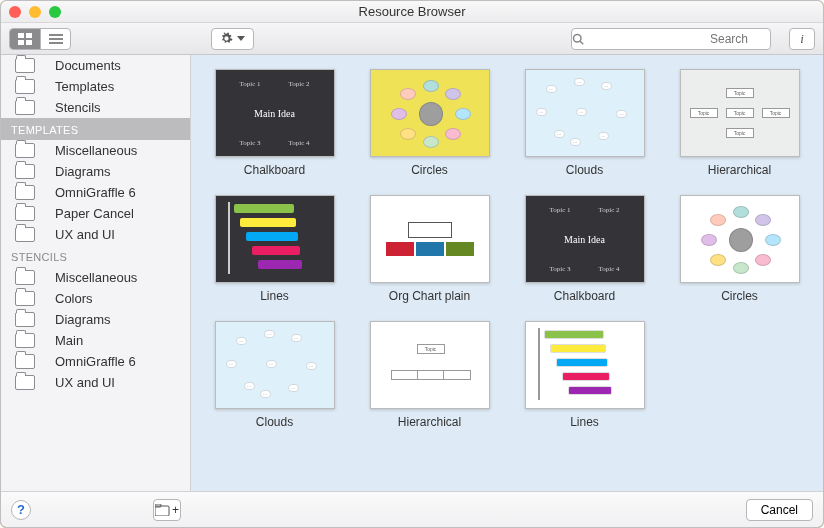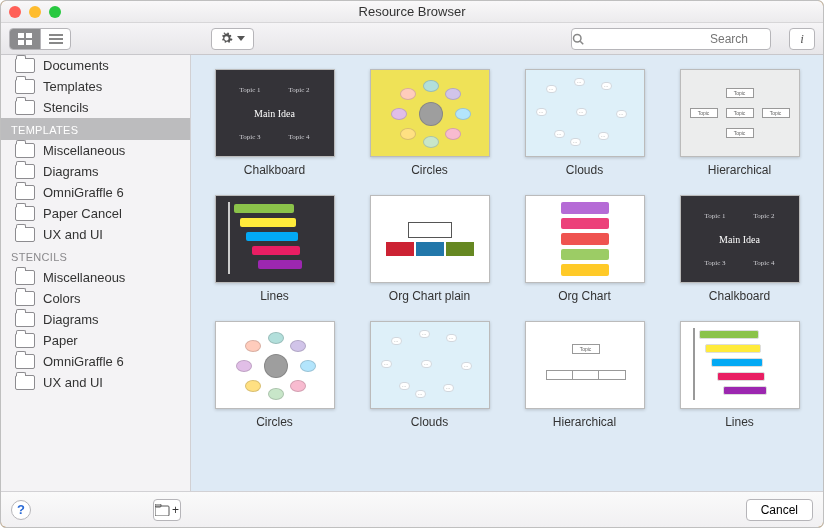--- a/index.html
+++ b/index.html
@@ -15,37 +15,37 @@
 .seg button.active { background: #8b8b8d; }
 .seg button + button { border-left: 1px solid #b6b5b9; }
 .gearbtn { height: 22px; display: flex; align-items: center; gap: 4px; border: 1px solid #b6b5b9; border-radius: 4px; background: #fff; padding: 0 8px; cursor: pointer; }
 .search { flex: 0 0 200px; margin-left: auto; margin-right: 8px; height: 22px; border: 1px solid #b6b5b9; border-radius: 4px; background: #fff; display: flex; align-items: center; justify-content: space-between; color: #888; gap: 6px; }
 .search input { border: none; outline: none; width: 60px; font-size: 12px; text-align: left; background: transparent; }
 .infobtn { width: 26px; height: 22px; border: 1px solid #b6b5b9; border-radius: 4px; background: #fff; display: flex; align-items: center; justify-content: center; font-style: italic; font-family: Georgia, serif; color: #555; cursor: pointer; }
 .body { flex: 1; display: flex; min-height: 0; }
 .sidebar { width: 190px; background: #f4f3f5; border-right: 1px solid #d1d0d3; overflow-y: auto; }
 .section-header { padding: 6px 10px 4px; font-size: 11px; color: #8a898c; letter-spacing: 0.3px; text-transform: uppercase; }
 .section-header.strong { background: #bcbcbe; color: #fff; }
-.sidebar-item { display: flex; align-items: center; gap: 8px; padding: 3px 14px; cursor: pointer; color: #333; }
+.sidebar-item { display: flex; align-items: center; gap: 20px; padding: 3px 14px; cursor: pointer; color: #333; }
 .folder-icon { width: 20px; height: 15px; border: 1px solid #8d8c90; border-radius: 2px; position: relative; background: #fff; }
 .folder-icon::before { content: ""; position: absolute; left: 0; top: -4px; width: 8px; height: 3px; border: 1px solid #8d8c90; border-bottom: none; border-radius: 2px 2px 0 0; background: #fff; }
 .content { flex: 1; background: #deeaf5; overflow-y: auto; padding: 14px 12px; }
 .grid { display: grid; grid-template-columns: repeat(4, 1fr); gap: 18px 12px; }
 .tile { display: flex; flex-direction: column; align-items: center; gap: 6px; cursor: pointer; }
 .thumb { width: 120px; height: 88px; background: #fff; border: 1px solid #bbb; box-shadow: 0 1px 3px rgba(0,0,0,0.18); position: relative; overflow: hidden; }
 .tile-label { font-size: 12px; color: #333; white-space: nowrap; }
 .footer { height: 36px; border-top: 1px solid #d2d1d4; background: linear-gradient(#fafafa,#f1f0f2); display: flex; align-items: center; padding: 0 10px; gap: 10px; }
 .helpbtn { width: 20px; height: 20px; border-radius: 50%; border: 1px solid #b6b5b9; background: #fff; color: #2a6ad6; font-weight: bold; display: flex; align-items: center; justify-content: center; cursor: pointer; font-size: 13px; }
 .foldplus { width: 28px; height: 22px; border: 1px solid #b6b5b9; border-radius: 4px; background: #fff; display: flex; align-items: center; justify-content: center; cursor: pointer; font-size: 12px; gap: 1px; margin-left: 112px; }
 .btn { height: 22px; padding: 0 14px; border-radius: 4px; border: 1px solid #b6b5b9; background: #fff; font-size: 12px; cursor: pointer; }
 .btn.primary { background: linear-gradient(#4aa3ff,#1f7bff); border-color: #1a6de0; color: #fff; }
 .spacer { margin-left: auto; }
 
 
-.thumb.chalkboard { background: #343338; display: flex; flex-direction: column; align-items: center; justify-content: center; gap: 14px; font-family: cursive; }
+.thumb.chalkboard { background: #343338; display: flex; flex-direction: column; align-items: center; justify-content: center; gap: 20px; font-family: cursive; }
 .thumb.chalkboard .row { display: flex; gap: 28px; font-size: 7px; color: #cfcfd4; }
 .thumb.chalkboard .main { font-size: 10px; color: #fff; }
 .thumb.circles-y { background: #efe257; }
 .bubble { position: absolute; border-radius: 50%; border: 1px solid rgba(0,0,0,0.15); }
 .thumb.clouds { background: #def0f9; }
 .cloud { position: absolute; background: #fff; border: 1px solid #d1d7de; border-radius: 8px; padding: 0 2px; font-size: 5px; color: #888; }
 .thumb.hier { background: #eceded; display: flex; flex-direction: column; align-items: center; justify-content: center; gap: 10px; }
 .hbox { width: 28px; height: 10px; border: 1px solid #999; background: #fff; font-size: 5px; display: flex; align-items: center; justify-content: center; color: #666; }
 .hrow { display: flex; gap: 8px; }
 .thumb.lines-dark { background: #343338; }
@@ -157,21 +157,21 @@
         <div class="sidebar-item">
           <div class="folder-icon"></div>
           <span>Colors</span>
         </div>
         <div class="sidebar-item">
           <div class="folder-icon"></div>
           <span>Diagrams</span>
         </div>
         <div class="sidebar-item">
           <div class="folder-icon"></div>
-          <span>Paper</span>
+          <span>Main</span>
         </div>
         <div class="sidebar-item">
           <div class="folder-icon"></div>
           <span>OmniGraffle 6</span>
         </div>
         <div class="sidebar-item">
           <div class="folder-icon"></div>
           <span>UX and UI</span>
         </div>
       </div>
@@ -247,30 +247,20 @@
               <div class="top"></div>
               <div class="btm">
                 <div style="background: rgb(204, 34, 51);"></div>
                 <div style="background: rgb(34, 119, 170);"></div>
                 <div style="background: rgb(102, 136, 34);"></div>
               </div>
             </div>
             <div class="tile-label">Org Chart plain</div>
           </div>
           <div class="tile">
-            <div class="thumb orgcol">
-              <div style="background: rgb(181, 107, 214);"></div>
-              <div style="background: rgb(236, 64, 122);"></div>
-              <div style="background: rgb(239, 83, 80);"></div>
-              <div style="background: rgb(156, 204, 101);"></div>
-              <div style="background: rgb(255, 202, 40);"></div>
-            </div>
-            <div class="tile-label">Org Chart</div>
-          </div>
-          <div class="tile">
             <div class="thumb chalkboard">
               <div class="row">
                 <span>Topic 1</span>
                 <span>Topic 2</span>
               </div>
               <div class="main">Main Idea</div>
               <div class="row">
                 <span>Topic 3</span>
                 <span>Topic 4</span>
               </div>

